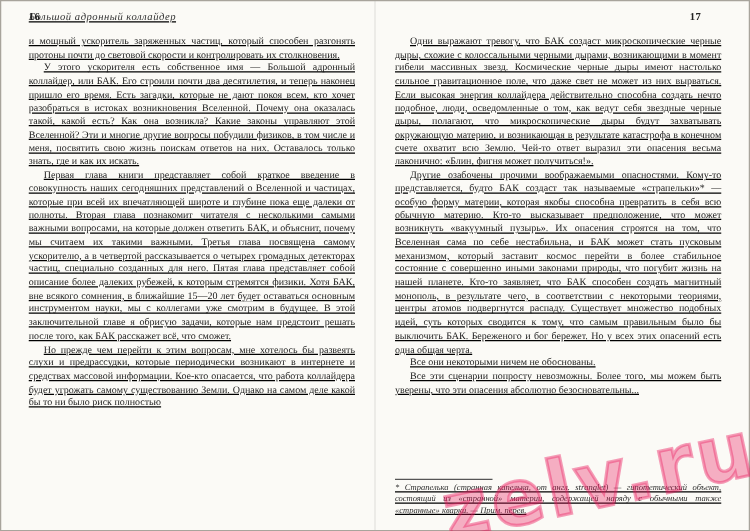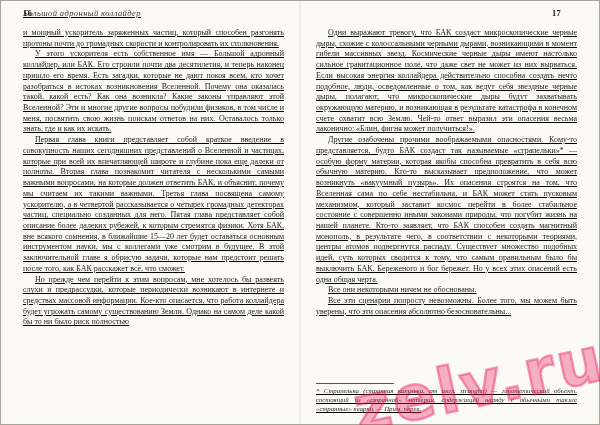--- a/index.html
+++ b/index.html
@@ -94,21 +94,21 @@
 <body>
 
 <div class="spread">
 
   <div class="page left">
     <div class="page-header">
       <span class="pagenum">16</span>
       <span class="running">Большой адронный коллайдер</span>
     </div>
     <div class="body-text">
-      <p class="no-indent">и мощный ускоритель заряженных частиц, который способен разгонять протоны почти до громадных скорости и контролировать их столкновения.</p>
+      <p class="no-indent">и мощный ускоритель заряженных частиц, который способен разгонять протоны почти до световой скорости и контролировать их столкновения.</p>
       <p>У этого ускорителя есть собственное имя — Большой адронный коллайдер, или БАК. Его строили почти два десятилетия, и теперь наконец пришло его время. Есть загадки, которые не дают покоя всем, кто хочет разобраться в истоках возникновения Вселенной. Почему она оказалась такой, какой есть? Как она возникла? Какие законы управляют этой Вселенной? Эти и многие другие вопросы побудили физиков, в том числе и меня, посвятить свою жизнь поискам ответов на них. Оставалось только знать, где и как их искать.</p>
       <p>Первая глава книги представляет собой краткое введение в совокупность наших сегодняшних представлений о Вселенной и частицах, которые при всей их впечатляющей широте и глубине пока еще далеки от полноты. Вторая глава познакомит читателя с несколькими самыми важными вопросами, на которые должен ответить БАК, и объяснит, почему мы считаем их такими важными. Третья глава посвящена самому ускорителю, а в четвертой рассказывается о четырех громадных детекторах частиц, специально созданных для него. Пятая глава представляет собой описание более далеких рубежей, к которым стремятся физики. Хотя БАК, вне всякого сомнения, в ближайшие 15—20 лет будет оставаться основным инструментом науки, мы с коллегами уже смотрим в будущее. В этой заключительной главе я обрисую задачи, которые нам предстоит решать после того, как БАК расскажет всё, что сможет.</p>
       <p>Но прежде чем перейти к этим вопросам, мне хотелось бы развеять слухи и предрассудки, которые периодически возникают в интернете и средствах массовой информации. Кое-кто опасается, что работа коллайдера будет угрожать самому существованию Земли. Однако на самом деле какой бы то ни было риск полностью</p>
     </div>
   </div>
 
   <div class="page right">
     <div class="page-header">
       <span class="pagenum">17</span>
     </div>

